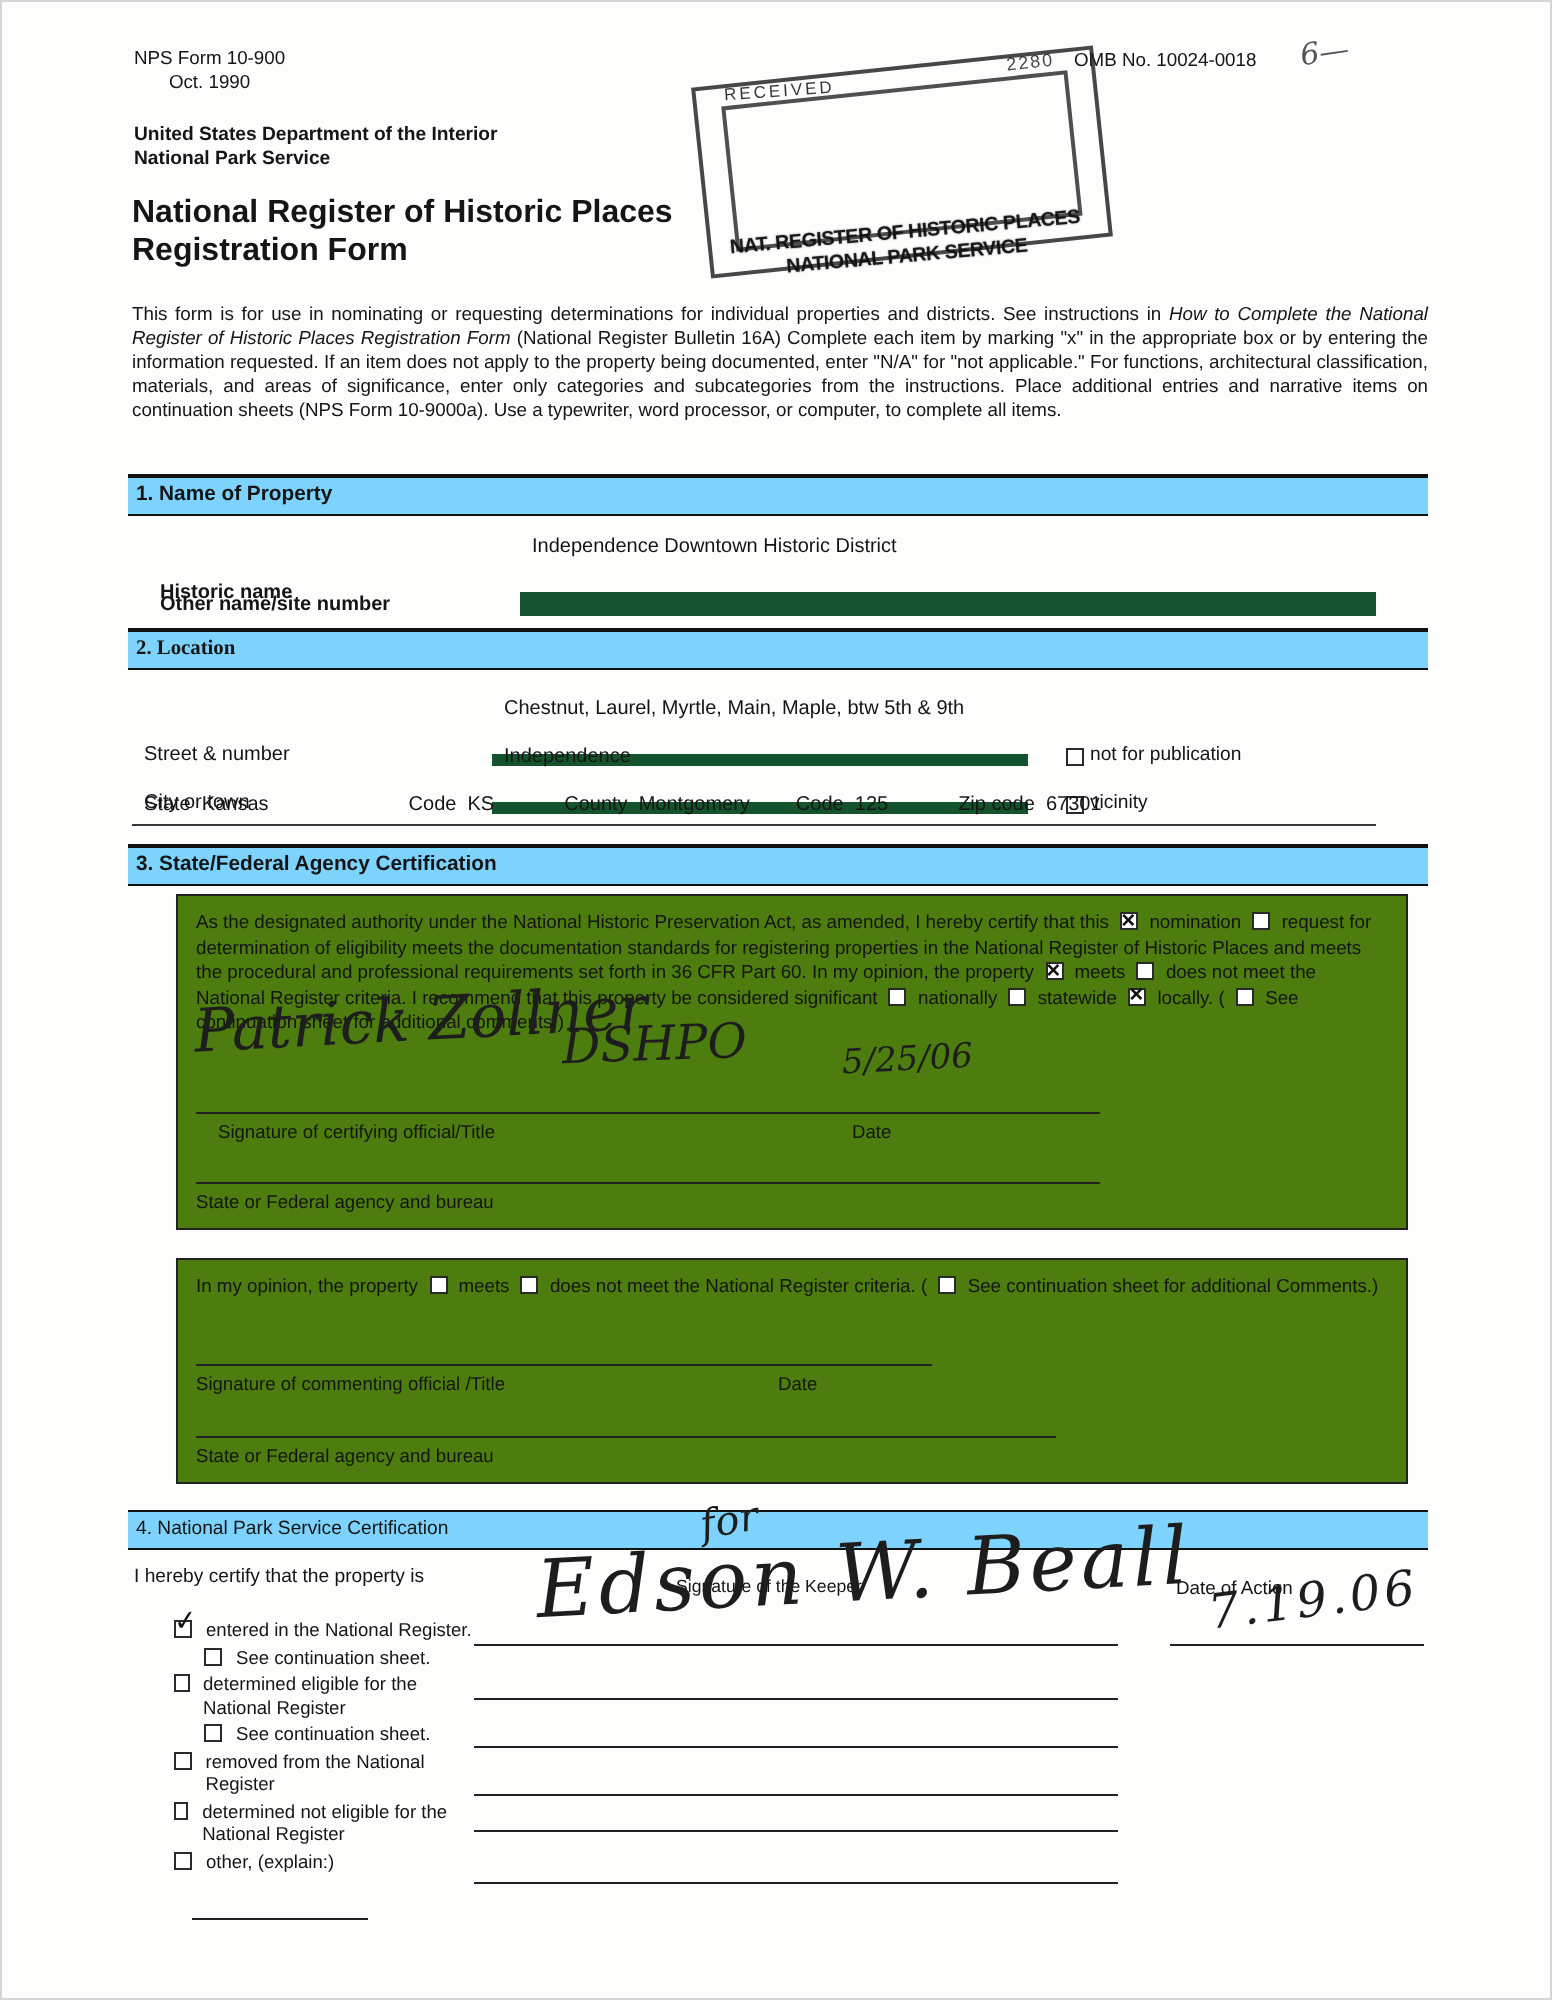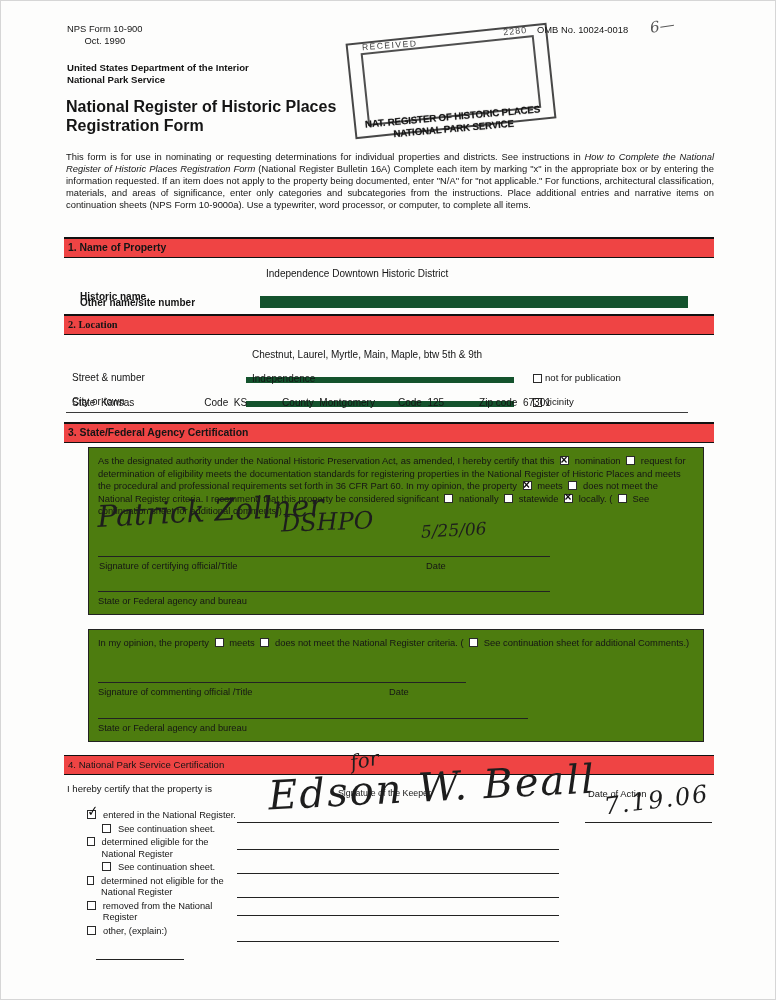--- a/index.html
+++ b/index.html
@@ -15,21 +15,21 @@
   .hand { font-family: "DejaVu Serif", serif; font-style: italic; color: #1d1d1d; }
   
   .cb { display: inline-block; width: 9px; height: 9px; border: 1px solid #2a2a2a;
         vertical-align: -1px; margin: 0 3px; position: relative; background: #fff; }
   .cb.x::after { content: "×"; position: absolute; left: -0.5px; top: -3.5px;
         font-size: 12px; font-weight: bold; color: #111; }
   .cb.check::after { content: "✓"; position: absolute; left: -1px; top: -5px;
         font-size: 14px; color: #111; transform: rotate(-6deg); font-family: "DejaVu Serif", serif; }
   
   .sec-head { border-top: 2px solid #111; border-bottom: 1px solid #111;
-        font-weight: bold; font-size: 10.4px; padding: 3px 2px 4px 4px; background: #ef4444; }
+        font-weight: bold; font-size: 10.4px; padding: 3px 2px 4px 4px; background: #7dd3fc; }
   .sec-head.thin { border-top: 1.5px solid #111; font-weight: normal; font-size: 9.6px; }
   
   .frow { display: flex; align-items: flex-end; font-size: 10px; }
   .flabel-b { font-weight: bold; flex: 0 0 132px; }
   .flabel { flex: 0 0 126px; }
   .uval { border-bottom: 6px solid #14532d; padding: 0 4px 17px 6px; margin-left: 48px; }
   .grow { flex: 1 1 auto; }
   .cbl { font-size: 9.6px; }
   
   .certbox { border: 1px solid #222; background: #4d7c0f; position: absolute;
@@ -140,21 +140,21 @@
       <span>statewide</span>
       <span class="cb x"></span>
       <span>locally.  (</span>
       <span class="cb"></span>
       <span>See continuation sheet for additional comments.)</span>
     </p>
     <div class="abs hand" style="left:8px; top:57px; font-size:30px; transform:rotate(-3deg);">Patrick Zollner</div>
     <div class="abs hand" style="left:192px; top:68px; font-size:24px; transform:rotate(-2deg);">DSHPO</div>
     <div class="abs hand" style="left:332px; top:76px; font-size:17px; transform:rotate(-3deg);">5/25/06</div>
     <div class="sigline" style="left:9px; top:108px; width:452px;"></div>
-    <div class="abs" style="left:10px; top:112px; font-size:9.3px;text-align:center;">Signature of certifying official/Title</div>
+    <div class="abs" style="left:20px; top:112px; font-size:9.3px;text-align:center;">Signature of certifying official/Title</div>
     <div class="abs" style="left:337px; top:112px; font-size:9.3px;">Date</div>
     <div class="sigline" style="left:9px; top:143px; width:452px;"></div>
     <div class="abs" style="left:9px; top:147px; font-size:9.3px;">State or Federal agency and bureau</div>
   </div>
 
   <div class="certbox" style="left:88px; top:629px; width:616px; height:113px;">
     <p>
       <span>In my opinion, the property</span>
       <span class="cb"></span>
       <span>meets</span>
@@ -192,25 +192,25 @@
     <div class="opt">
       <span class="cb"></span>
       <span class="lbl">determined eligible for the National Register</span>
     </div>
     <div class="opt indent">
       <span class="cb"></span>
       <span class="lbl">See continuation sheet.</span>
     </div>
     <div class="opt">
       <span class="cb"></span>
+      <span class="lbl">removed from the National Register</span>
+    </div>
+    <div class="opt">
+      <span class="cb"></span>
       <span class="lbl">determined not eligible for the National Register</span>
-    </div>
-    <div class="opt">
-      <span class="cb"></span>
-      <span class="lbl">removed from the National Register</span>
     </div>
     <div class="opt">
       <span class="cb"></span>
       <span class="lbl">other, (explain:)</span>
     </div>
   </div>
 
   <div class="mline" style="left:237px; top:822px; width:322px;"></div>
   <div class="mline" style="left:585px; top:822px; width:127px;"></div>
   <div class="mline" style="left:237px; top:849px; width:322px;"></div>

